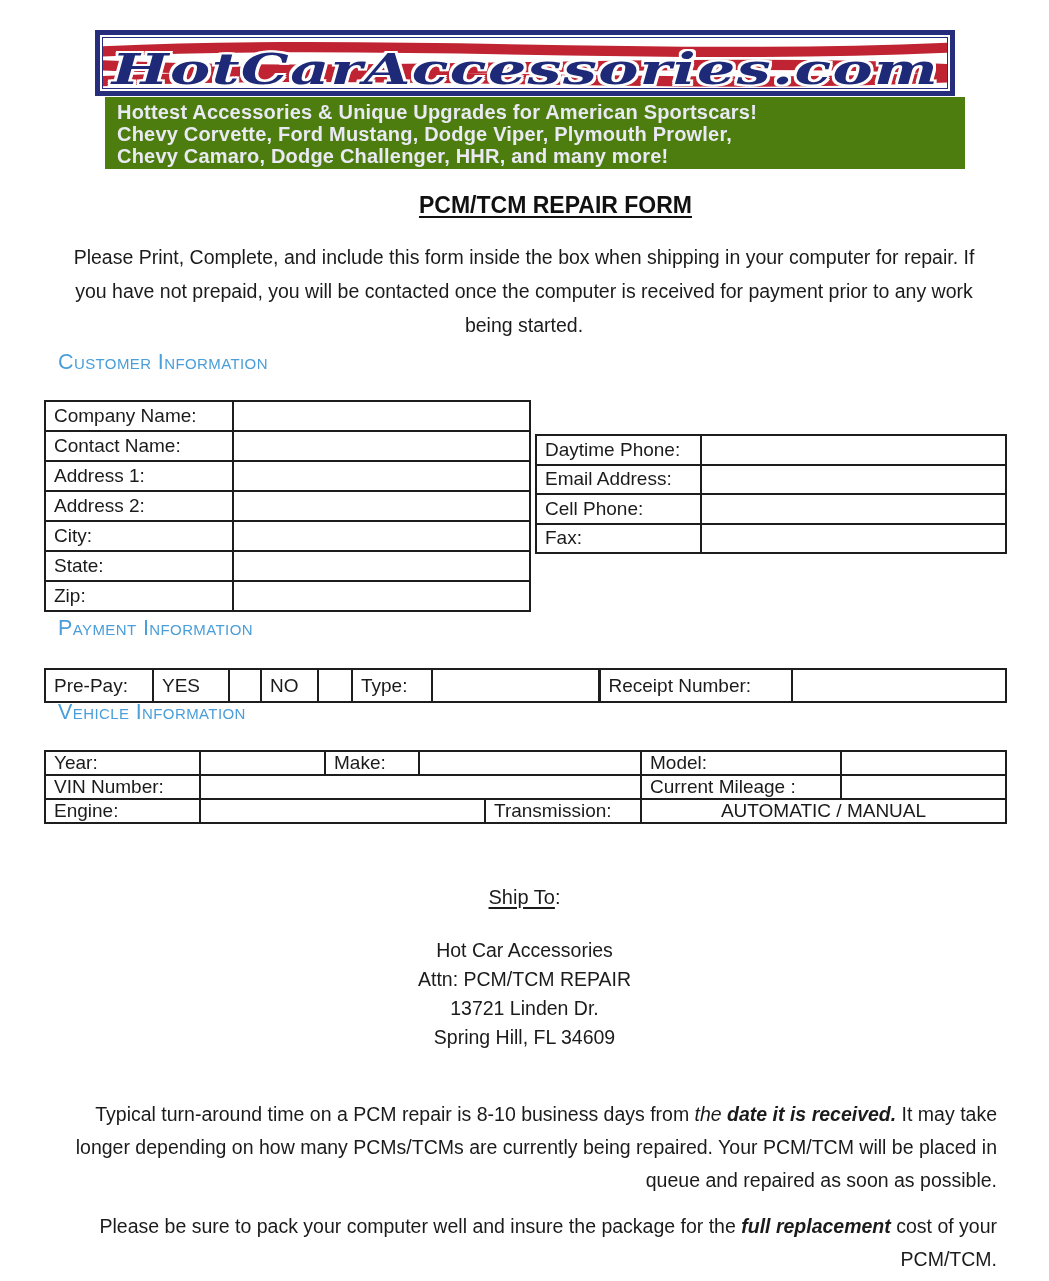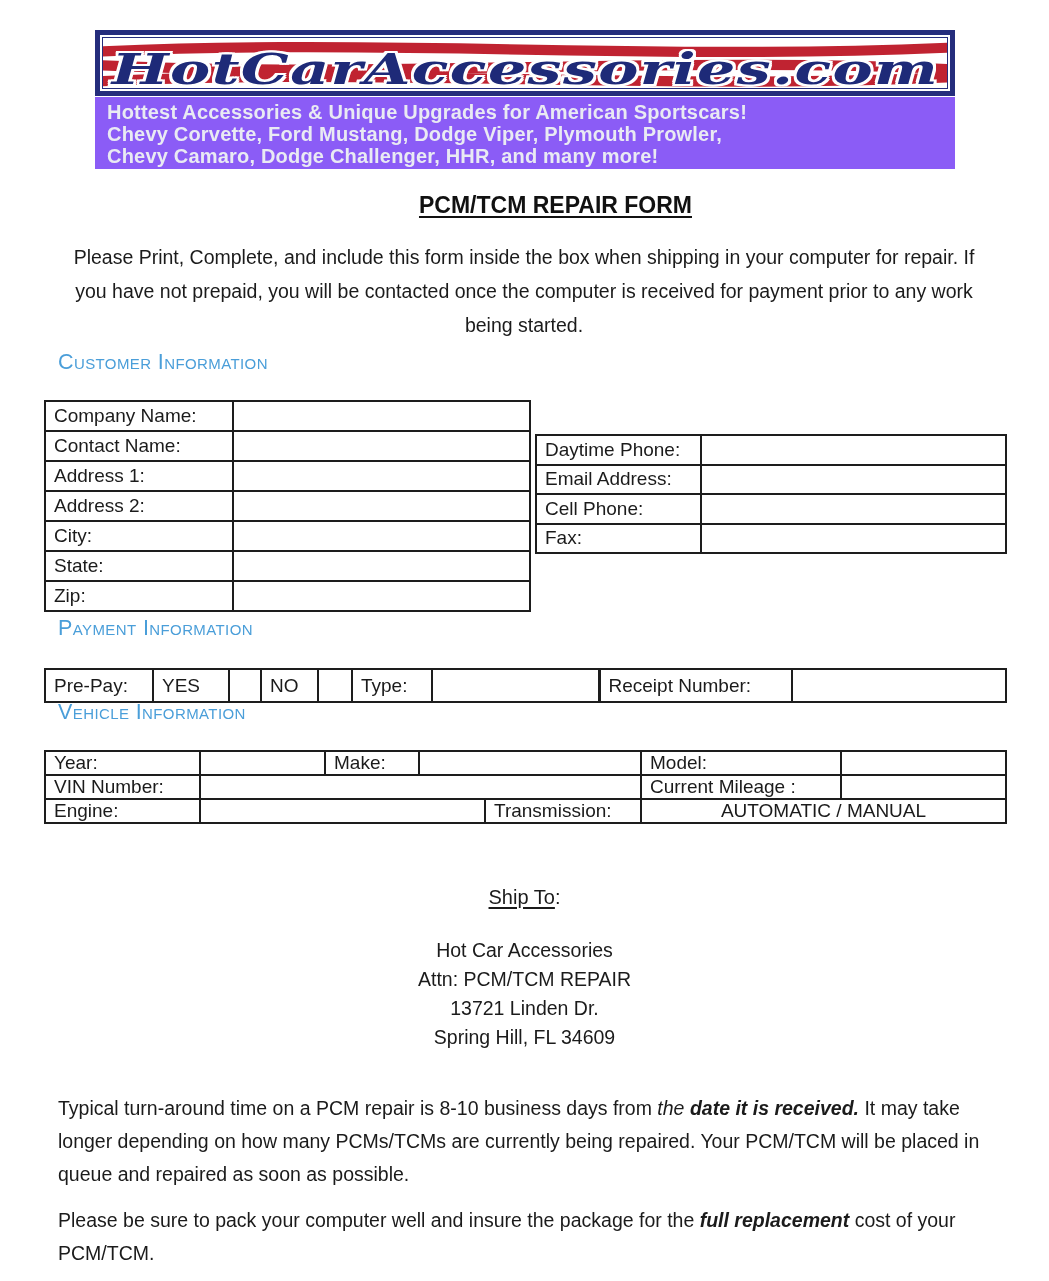--- a/index.html
+++ b/index.html
@@ -10,21 +10,21 @@
   .logo-box{position:absolute;left:95px;top:30px;width:860px;height:66px;background:#fff;
             border:5px solid #252d7c;box-sizing:border-box;}
   .logo-inner{position:absolute;left:2px;right:2px;top:2px;bottom:2px;border:1px solid #252d7c;overflow:hidden;background:#fff;}
   .logo-inner svg{position:absolute;left:0;top:0;width:100%;height:100%;}
   .logo-text-wrap{position:absolute;left:0;right:0;top:0;bottom:0;display:flex;align-items:center;justify-content:center;margin-top:12px;}
   .logo-text{font-family:"DejaVu Serif",serif;font-style:italic;font-weight:bold;font-size:43px;
              letter-spacing:1px;color:#1e2a78;white-space:nowrap;line-height:1;
              transform:scaleX(1.4);transform-origin:center;
              text-shadow:-2px -2px 0 #fff,2px -2px 0 #fff,-2px 2px 0 #fff,2px 2px 0 #fff,
                          -2px 0 0 #fff,2px 0 0 #fff,0 -2px 0 #fff,0 2px 0 #fff;}
-  .tagline{position:absolute;left:95px;top:97px;width:860px;height:72px;background:#8b5cf6;
+  .tagline{position:absolute;left:105px;top:97px;width:860px;height:72px;background:#4d7c0f;
            box-sizing:border-box;padding:4px 0 0 12px;}
   .tagline div{font-size:20px;font-weight:bold;color:#e9eaf3;line-height:22px;white-space:nowrap;letter-spacing:0.2px;}
 
   
   .form-title{position:absolute;top:192px;left:0;width:100%;text-align:center;
               font-size:23px;font-weight:bold;color:#111;padding-left:31px;}
   .form-title .u{text-decoration:underline;text-decoration-thickness:2px;text-underline-offset:3px;}
   .intro{position:absolute;top:240px;left:64px;width:920px;margin:0;text-align:center;
          font-size:19.5px;line-height:34px;color:#1b1b1b;}
 
@@ -47,21 +47,21 @@
   .payment-table tr{height:33px;}
   .vehicle-table{left:44px;top:750px;width:961px;}
   .vehicle-table tr{height:20px;}
   td.c{text-align:center;padding:0;}
   td.thickl{border-left:3px solid #1d1d1d;}
 
   
   .shipto{position:absolute;top:886px;left:0;width:100%;text-align:center;font-size:20px;}
   .shipto .u{text-decoration:underline;text-underline-offset:3px;}
   .addr{position:absolute;top:936px;left:0;width:100%;text-align:center;font-size:19.5px;line-height:29px;}
-  .foot{position:absolute;left:58px;width:933px;margin:0;text-align:left;font-size:19.5px;line-height:33px;}
+  .foot{position:absolute;left:58px;width:933px;margin:6px;text-align:right;font-size:19.5px;line-height:33px;}
   .foot.p1{top:1092px;}
   .foot.p2{top:1204px;}
   .i{font-style:italic;}
   .bi{font-style:italic;font-weight:bold;}
 </style>
 </head>
 <body>
 
 <div class="page">
 

